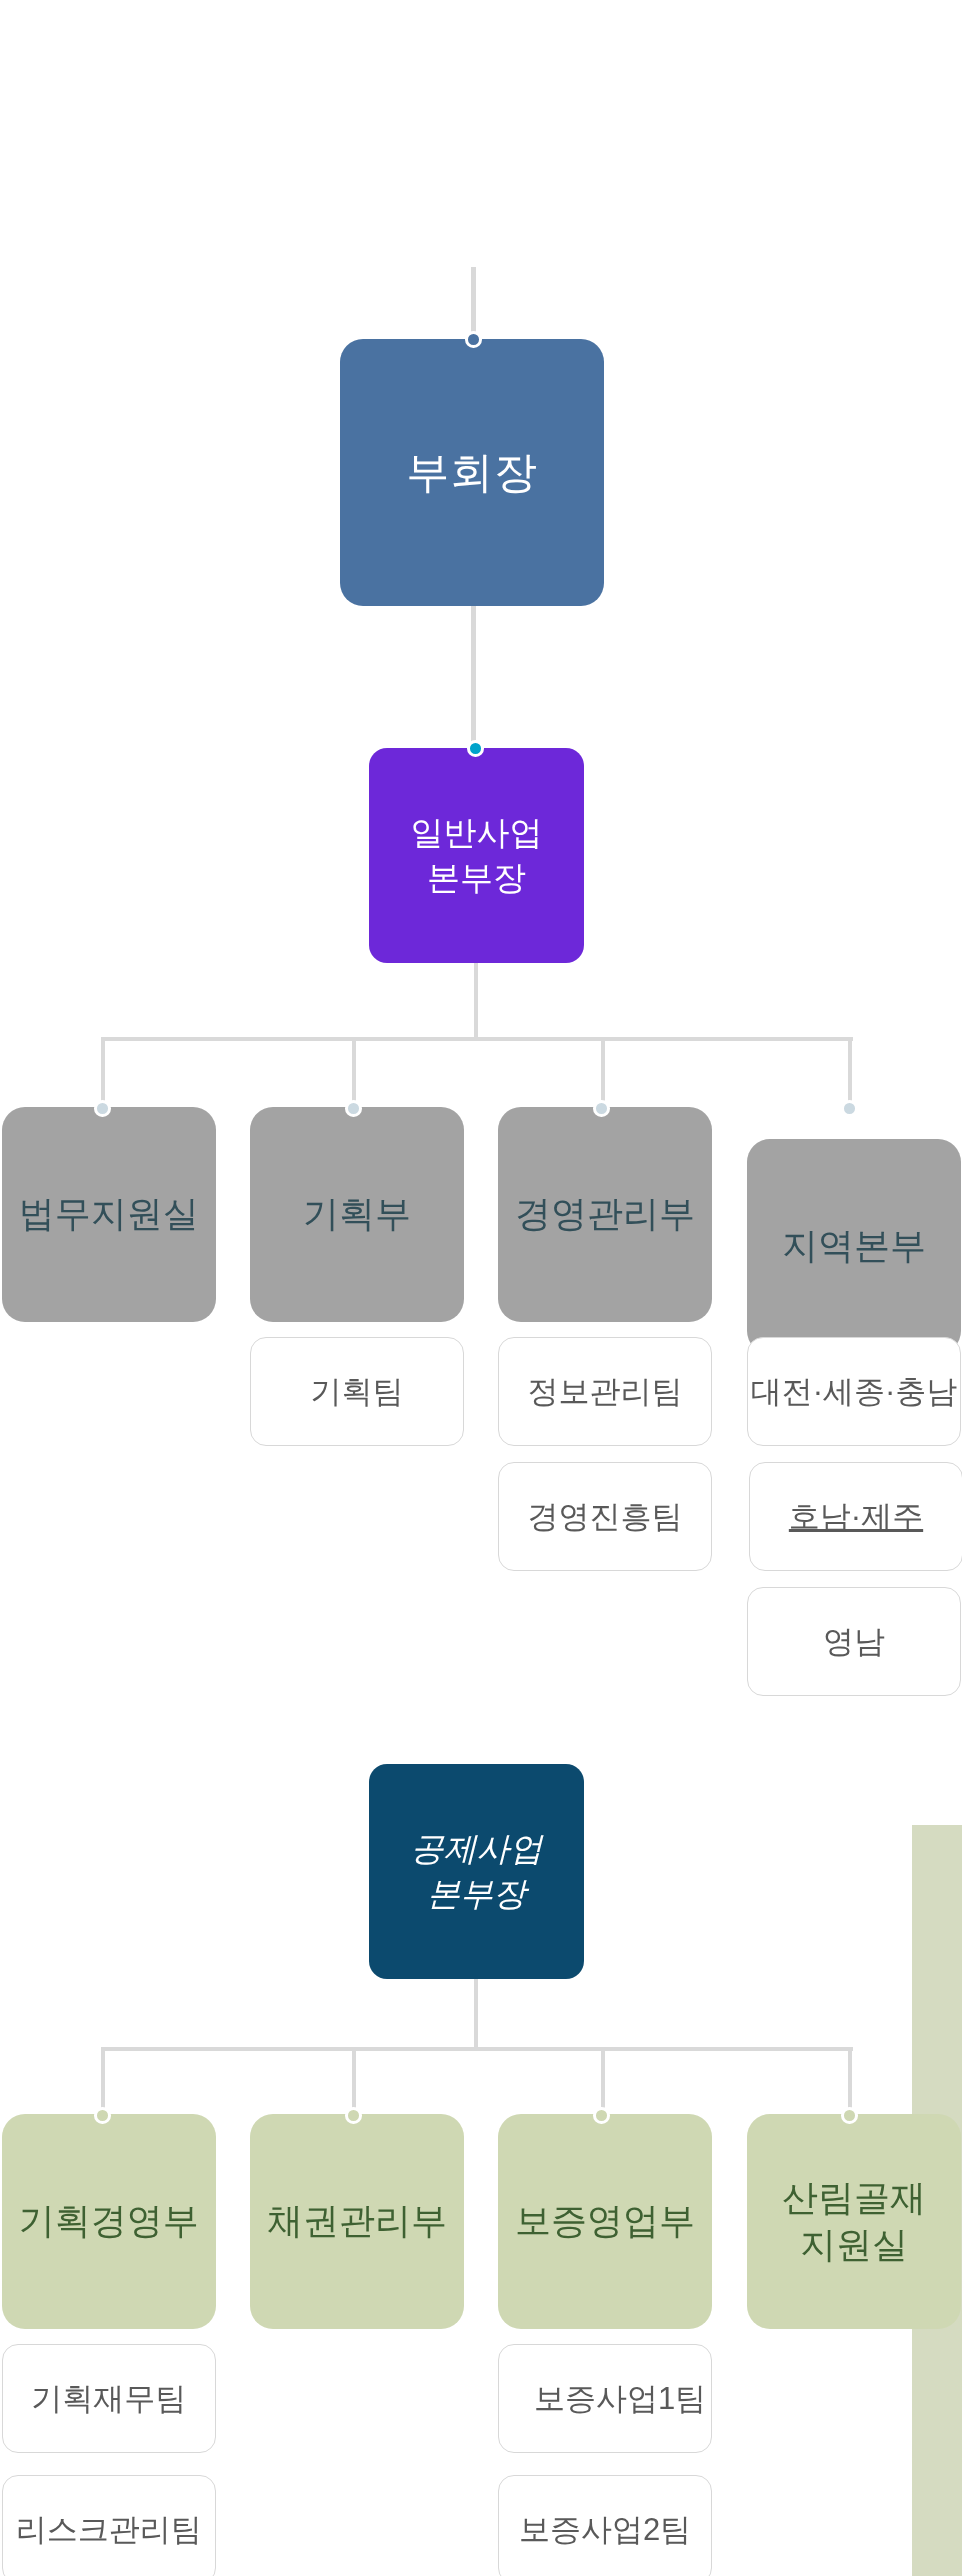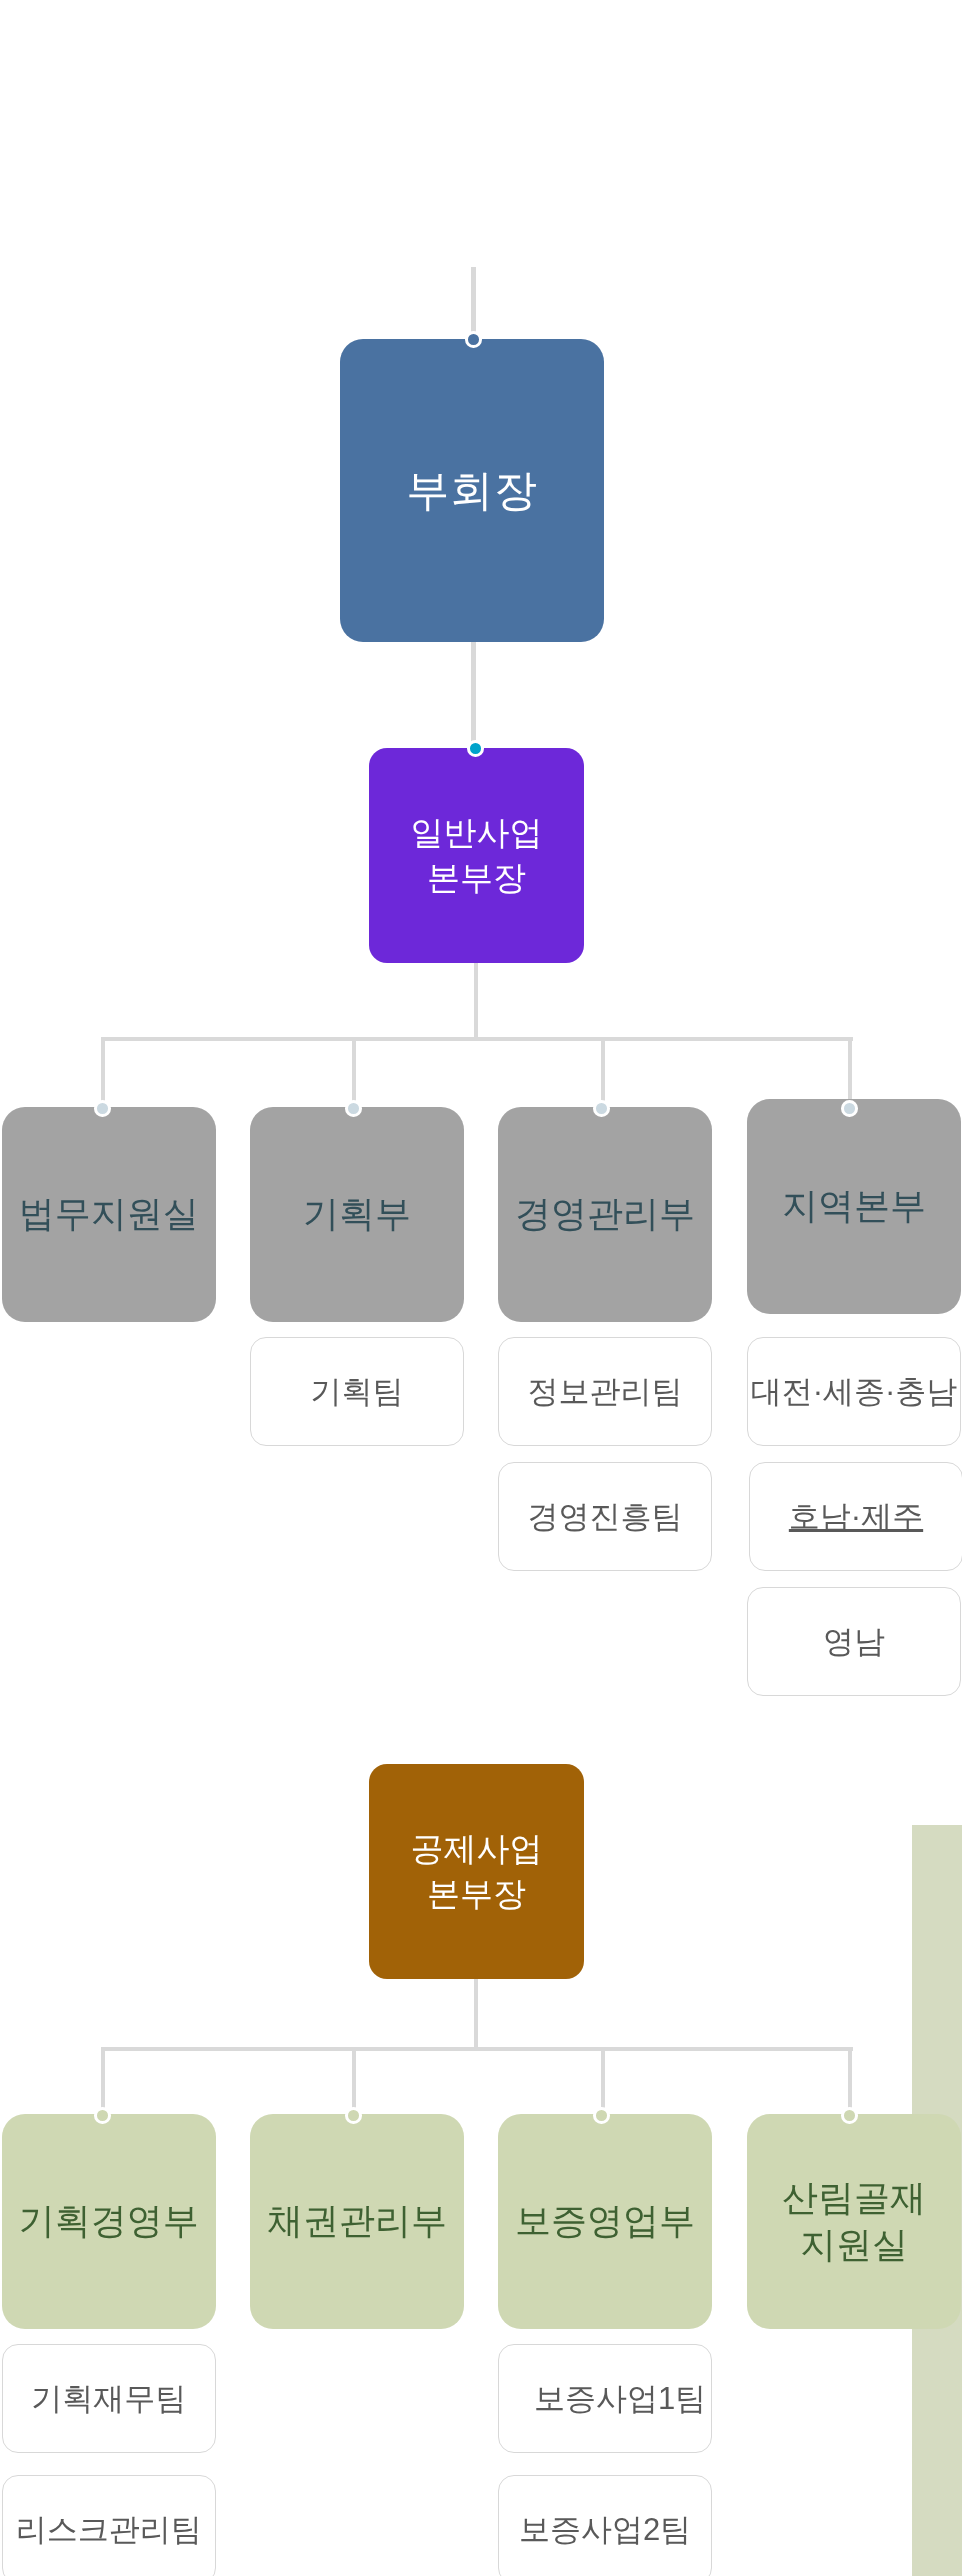--- a/index.html
+++ b/index.html
@@ -16,27 +16,27 @@
     text-align:center;
     white-space:pre-line;
     box-sizing:border-box;
   }
   .exec{
     width:267px;border-radius:23px;
     color:#ffffff;font-size:43px;font-weight:500;letter-spacing:0.9px;
     overflow:hidden;
   }
   .chairman{background:#153a6e;height:265px;}
-  .vice{background:#4a72a1;height:303px;width:264px;}
+  .vice{background:#4a72a1;height:267px;width:264px;}
   .headbox{
     width:215px;height:215px;border-radius:18px;
     color:#ffffff;font-size:33px;font-weight:500;line-height:1.35;
   }
   .head-general{background:#6d28d9;}
-  .head-mutual{background:#a16207;}
+  .head-mutual{background:#0c4a6e;font-style:italic;}
   .dept{
     width:214px;height:215px;border-radius:23px;
     font-size:36px;font-weight:500;line-height:1.3;
   }
   .dept-blue{background:#a3a3a3;color:#324f59;}
   .dept-sage{background:#cfd8b3;color:#3e6132;}
   .team{
     width:214px;height:109px;border-radius:16px;
     background:#ffffff;border:1.8px solid #d8d8d8;
     font-size:31px;color:#595959;white-space:nowrap;
@@ -86,21 +86,21 @@
 
   <div class="box dept dept-blue" style="left:1.8px;top:1107px;">
     <span>법무지원실</span>
   </div>
   <div class="box dept dept-blue" style="left:498px;top:1107px;">
     <span>경영관리부</span>
   </div>
   <div class="box dept dept-blue" style="left:250px;top:1107px;">
     <span>기획부</span>
   </div>
-  <div class="box dept dept-blue" style="left:747px;top:1099px;">
+  <div class="box dept dept-blue" style="left:747px;top:1139px;">
     <span>지역본부</span>
   </div>
   <div class="ring ring-deptblue" style="left:94px;top:1100px;"></div>
   <div class="ring ring-deptblue" style="left:345px;top:1100px;"></div>
   <div class="ring ring-deptblue" style="left:593px;top:1100px;"></div>
   <div class="ring ring-deptblue" style="left:841px;top:1100px;"></div>
 
   <div class="box team" style="left:250px;top:1337px;">
     <span>기획팀</span>
   </div>

